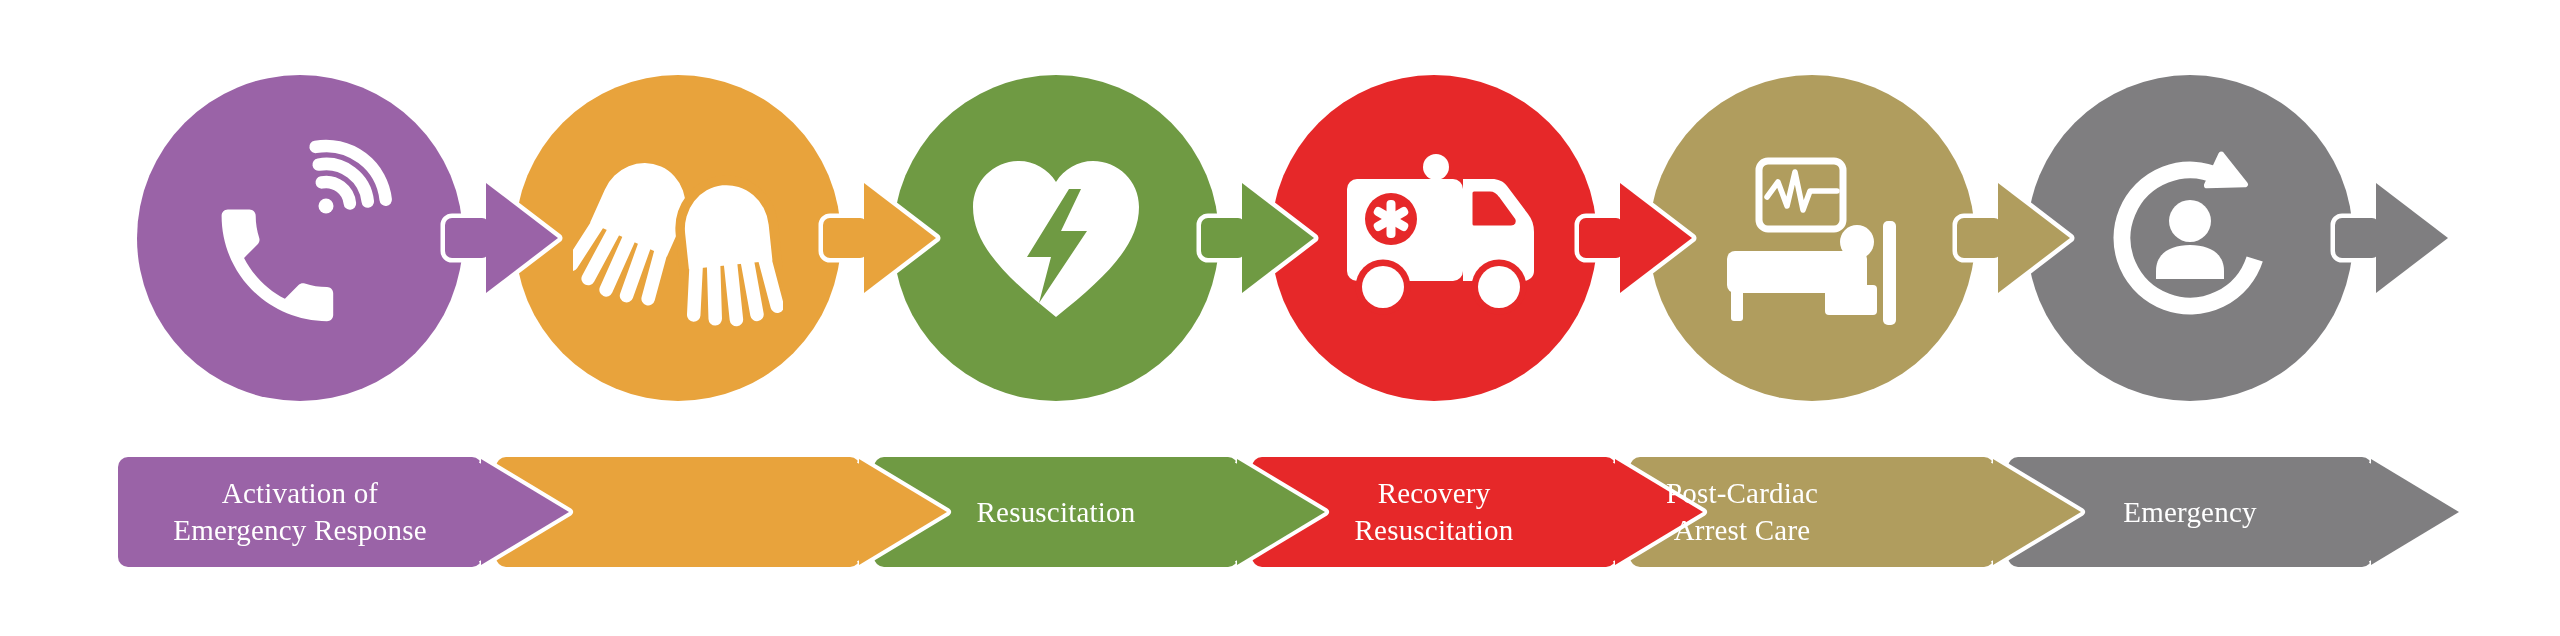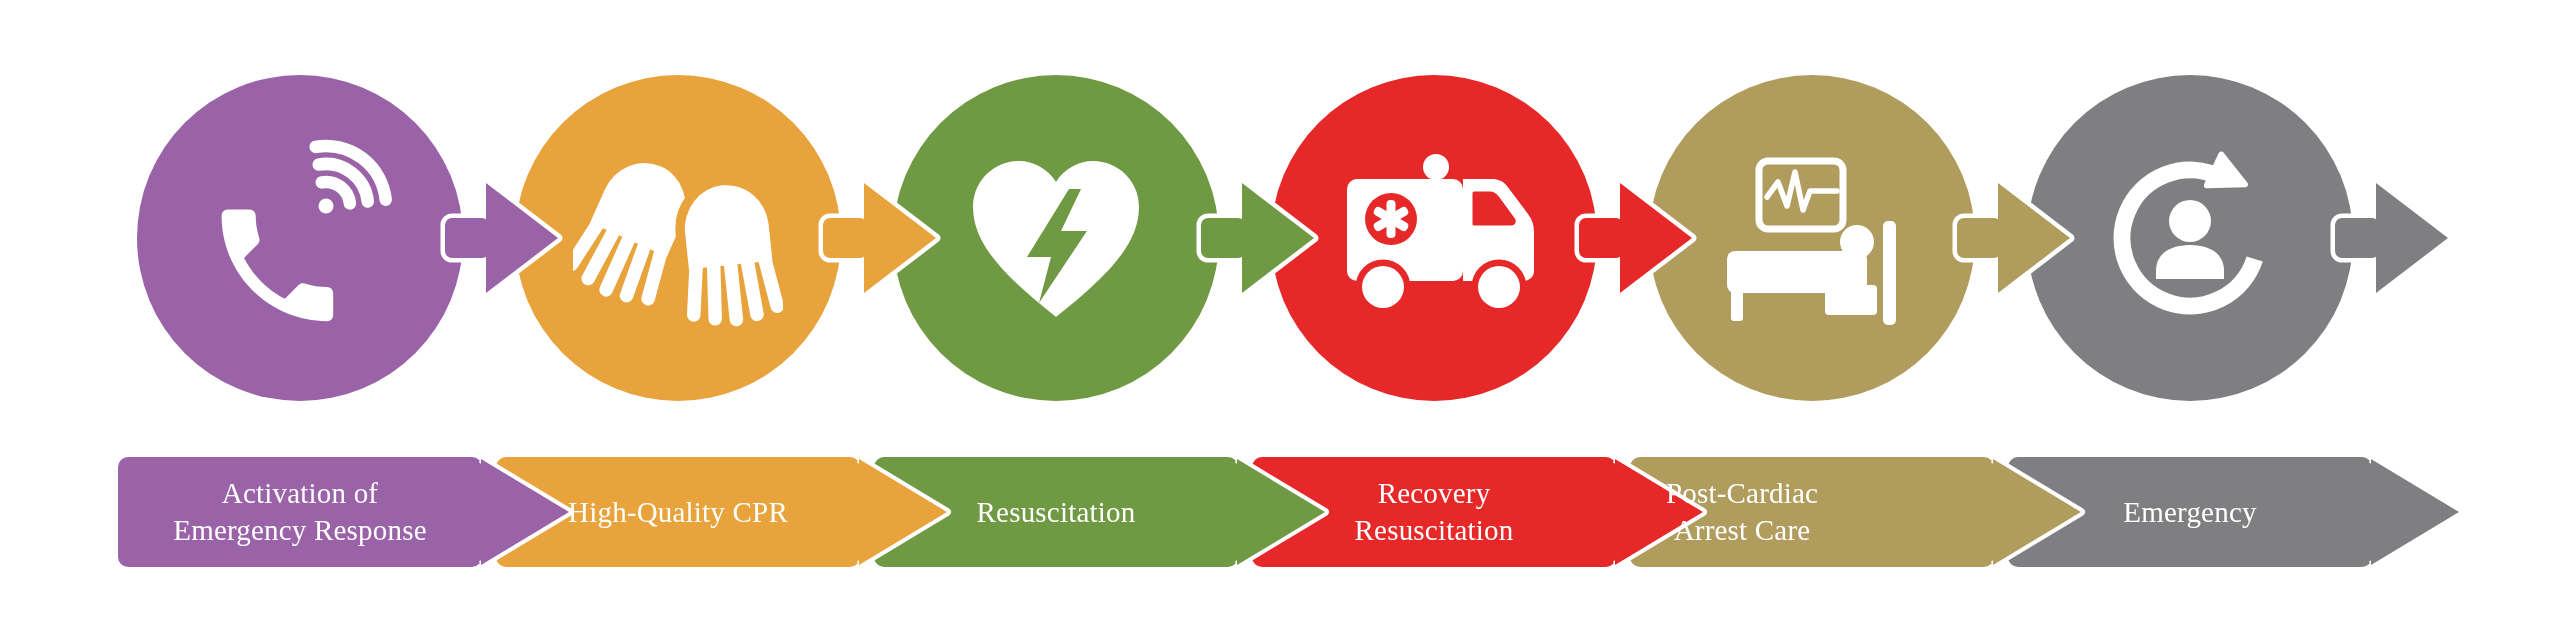--- a/index.html
+++ b/index.html
@@ -174,24 +174,20 @@
     <path class="tip-halo" d="M1993,459 L2081,512 L1993,565"></path>
     <path d="M1993,459 L2081,512 L1993,565 Z" fill="#B09D5E"></path>
     <path class="tip-halo" d="M2371,459 L2459,512 L2371,565"></path>
     <path d="M2371,459 L2459,512 L2371,565 Z" fill="#7F7E80"></path>
   </svg>
 
   <div class="band-label" style="left:118px">
     <span>Activation of</span>
     <span>Emergency Response</span>
   </div>
-  <div class="band-label" style="left:496px">
-    <span>High-Quality CPR</span>
-
-  </div>
   <div class="band-label" style="left:874px">
     <span>Resuscitation</span>
 
   </div>
   <div class="band-label" style="left:1252px">
     <span>Recovery</span>
     <span>Resuscitation</span>
   </div>
   <div class="band-label" style="left:1560px">
     <span>Post-Cardiac</span>

